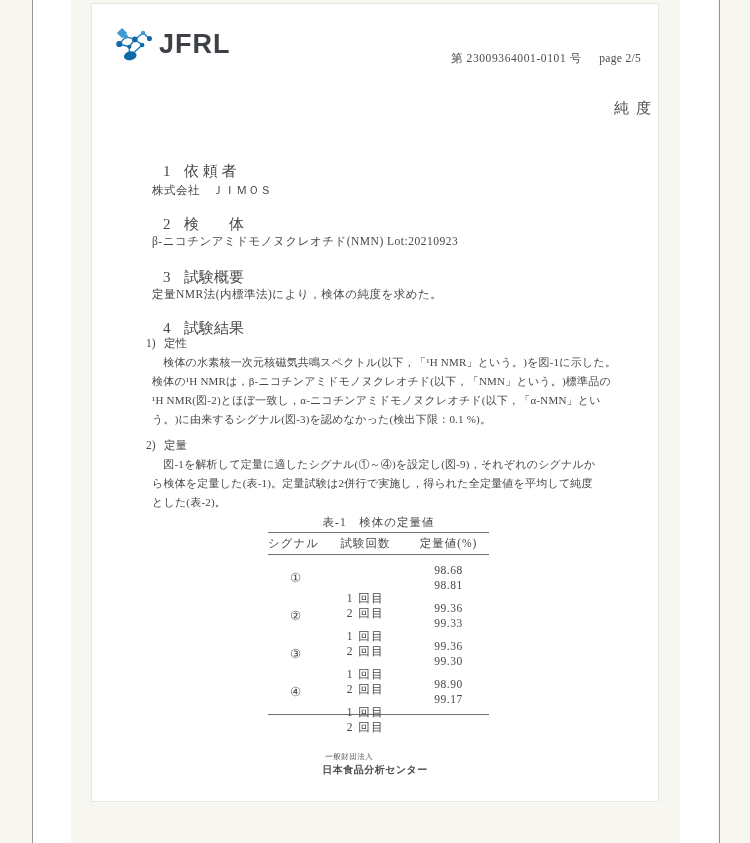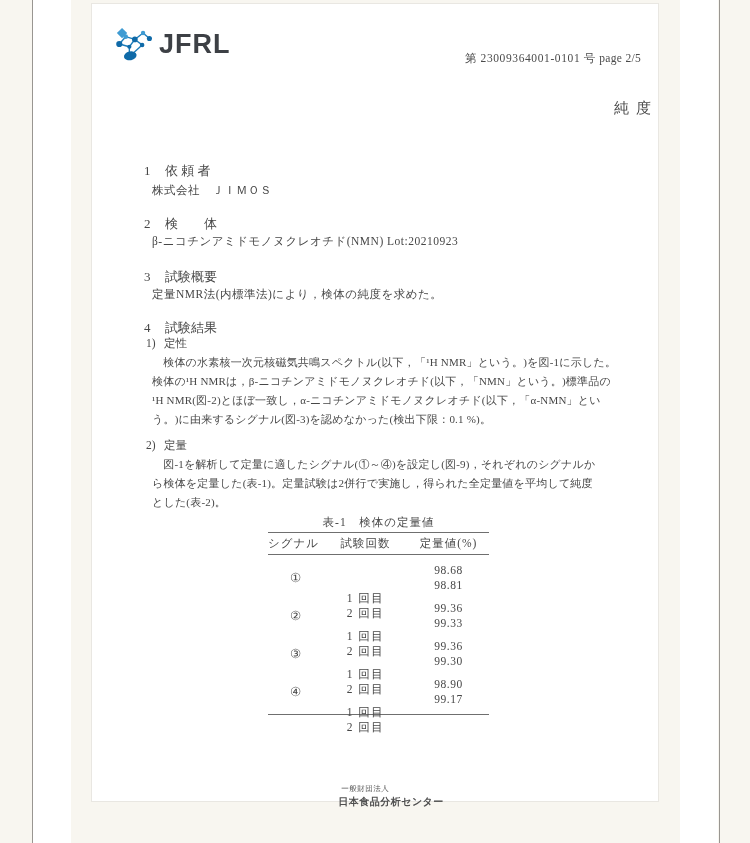--- a/index.html
+++ b/index.html
@@ -30,30 +30,30 @@
   .logo svg { display:block; }
   .logo-text {
     font-family:"Liberation Sans","DejaVu Sans",sans-serif;
     font-weight:bold; font-size:27px; letter-spacing:1px;
     color:#3d4045; margin-left:5px; line-height:1;
   }
   .docline {
     position:absolute; top:47px; right:17px;
     font-size:11.5px; letter-spacing:0.6px; white-space:nowrap; color:#4a4a4a;
   }
-  .docline .pg { letter-spacing:0.3px; }
+  .docline .pg { margin-left:14px; letter-spacing:0.3px; }
 
   .title {
     position:absolute; top:95px; left:0; width:100%;
     text-align:right; font-size:15px; letter-spacing:7px; text-indent:7px;
     color:#4a4a4a;
   }
 
   
-  .sec  { position:absolute; left:52px; font-size:13px; white-space:nowrap; }
+  .sec  { position:absolute; left:71px; font-size:15px; white-space:nowrap; }
   .sec .num { display:inline-block; width:21px; }
   .sbody{ position:absolute; left:60px; font-size:11.5px; white-space:nowrap; letter-spacing:0.5px; }
   .ssec { position:absolute; left:54px; font-size:11.5px; white-space:nowrap; }
   .ssec .snum { display:inline-block; width:18px; }
   .para { position:absolute; left:60px; right:8px; font-size:11px; }
   .para .pl { height:19px; line-height:19px; white-space:nowrap; letter-spacing:0.2px; }
 
   
   .tcap {
     position:absolute; top:511px; left:176px; width:221px;
@@ -72,22 +72,22 @@
   .c2 { width:85px; text-align:center; }
   .c3 { width:81px; text-align:center; }
   .tgroup { display:flex; padding-top:8px; }
   .gsignal { width:55px; display:flex; align-items:center; justify-content:center; font-size:12.5px; }
   .gruns { width:166px; }
   .trun { display:flex; height:15px; line-height:15px; }
   .trun .c2 { letter-spacing:1.5px;margin-top:28px; }
   .trun .c3 { letter-spacing:0.5px; }
 
   
-  .footer { position:absolute; top:780px; left:0; width:100%; text-align:center;
-            font-family:"Liberation Sans","DejaVu Sans",sans-serif; color:#4f4f4f;margin-left:16px; }
+  .footer { position:absolute; top:748px; left:0; width:100%; text-align:center;
+            font-family:"Liberation Sans","DejaVu Sans",sans-serif; color:#4f4f4f; }
   .footer .inner { display:inline-block; text-align:left; }
   .org-type { font-size:7.5px; letter-spacing:0.5px; margin-left:3px; color:#595959; }
   .org-name { font-size:10px; font-weight:bold; letter-spacing:0.5px; margin-top:1px; }
 </style>
 </head>
 <body>
 
 <div class="vline left"></div>
 <div class="strip left"></div>
 <div class="strip right"></div>

